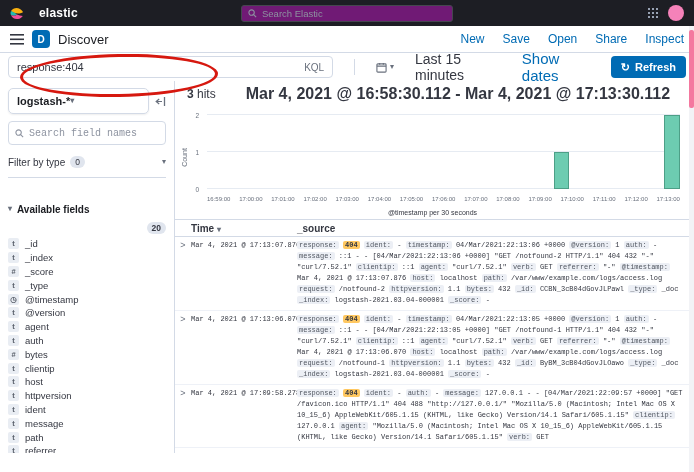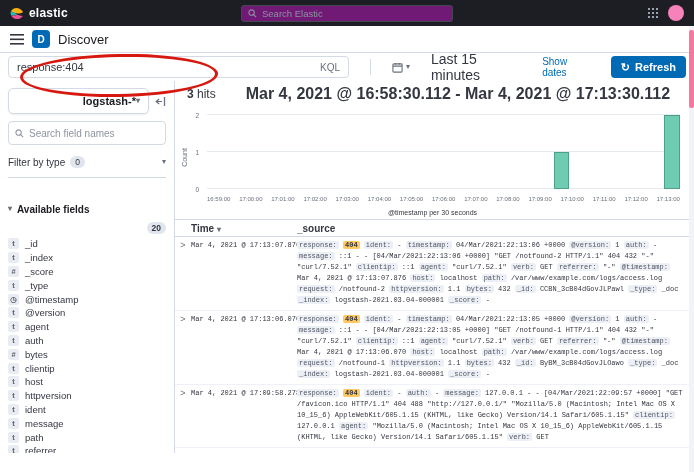--- a/index.html
+++ b/index.html
@@ -1,21 +1,21 @@
 <!DOCTYPE html>
 <html style="--primary: #006bb4; --bar-fill: #6dccb1; --bar-border: #4d9f87; --highlight: #ffc861; --annotation: #d6180f; --avatar: #f582b9; --scroll-thumb: #f4789f;"><head>
 <meta charset="utf-8">
 <style>
   * { margin:0; padding:0; box-sizing:border-box; }
   html,body { font-family:"Liberation Sans", sans-serif; background:#fff; }
   .app { position:relative; width:694px; height:472px; overflow:hidden; background:#fff; color:#343741; }
 
   
   .top-bar { position:relative; height:26px; background:#1d1e24; display:flex; align-items:center; padding:0 10px; }
-  .logo { display:flex; align-items:center; gap:5px; }
+  .logo { display:flex; align-items:center; gap:15px; }
   .logo-text { color:#fff; font-size:12px; font-weight:bold; letter-spacing:.2px; }
   .global-search { position:absolute; left:50%; transform:translateX(-50%); width:212px; height:17px;
     background:#701a75; border:1px solid #45474f; border-radius:3px; display:flex; align-items:center; gap:5px; padding:0 6px; }
   .global-search span { color:#8d93a0; font-size:9.5px; }
   .top-right { margin-left:auto; display:flex; align-items:center; gap:10px; }
   .avatar { width:16px; height:16px; border-radius:50%; background:var(--avatar); }
 
   
   .nav-bar { height:27px; border-bottom:1px solid #d3dae6; display:flex; align-items:center; padding:0 10px; gap:8px; background:#fff; }
   .app-badge { width:18px; height:18px; border-radius:4px; background:var(--primary); color:#fff; font-size:10px; font-weight:bold;
@@ -25,36 +25,36 @@
   .nav-link { color:var(--primary); font-size:12px; cursor:pointer; }
 
   
   .query-row { height:28px; display:flex; align-items:center; gap:21px; padding:0 8px; background:#fff; }
   .query-input { width:372px; height:22px; border:1px solid #d3dae6; border-radius:4px; display:flex; align-items:center; padding:0 8px; background:#fff; }
   .query-text { font-size:11px; color:#343741; flex:1; }
   .kql { font-size:10px; color:#69707d; }
   .vsep { width:1px; height:16px; background:#d3dae6; }
   .date-btn { display:flex; align-items:center; gap:3px; cursor:pointer; }
   .time-range { font-size:14px; color:#343741; }
-  .show-dates { margin-left:auto; font-size:10px; color:var(--primary); cursor:pointer; }
+  .show-dates { margin-left:auto; font-size:15px; color:var(--primary); cursor:pointer; }
   .refresh-btn { height:22px; border:none; border-radius:4px; background:var(--primary); color:#fff; font-size:11px; font-weight:bold;
     display:flex; align-items:center; gap:5px; padding:0 10px; font-family:"Liberation Sans",sans-serif; cursor:pointer; }
   .filter-row { height:19px; display:flex; align-items:center; padding:0 10px; border-bottom:1px solid #d3dae6; }
   .add-filter { font-size:10px; color:#69707d; cursor:pointer; }
 
   
   .body { display:flex; height:372px; }
 
   
   .sidebar { width:175px; border-right:1px solid #d3dae6; padding:7px 8px 0 8px; overflow:hidden; background:#fff; }
   .sidebar-top { display:flex; align-items:center; gap:6px; }
-  .index-btn { flex:1; height:26px; border:1px solid #d3dae6; border-radius:5px; display:flex; align-items:center; justify-content:flex-end;
+  .index-btn { flex:1; height:26px; border:1px solid #d3dae6; border-radius:5px; display:flex; align-items:center; justify-content:flex-start;
     padding:0 8px; font-size:11px; font-weight:bold; color:#1a1c21; box-shadow:0 1px 2px rgba(0,0,0,.07); cursor:pointer; }
   .field-search { margin-top:7px; height:24px; border:1px solid #d3dae6; border-radius:4px; display:flex; align-items:center; gap:5px; padding:0 6px; }
-  .field-search span { font-size:10px; color:#8d93a0; }
+  .field-search span { font-size:10px; color:#8d93a0;font-family:Liberation Mono, monospace; }
   .filter-type-row { margin-top:6px; height:22px; display:flex; align-items:center; gap:5px; font-size:10px; color:#343741; cursor:pointer; }
   .filter-type-row .chev { margin-left:auto; }
   .count-badge { background:#e0e5ee; border-radius:8px; font-size:8.5px; padding:1px 5px; color:#343741; }
   .fields-header { margin-top:4px; border-top:1px solid #d3dae6; padding-top:6px; display:flex; align-items:center; gap:5px;
     font-size:10px; font-weight:bold; color:#1a1c21; }
   .fields-header .count-badge { margin-left:auto;margin-top:38px; }
   .field-list { margin-top:3px; }
   .field-item { display:flex; align-items:center; gap:6px; height:13.8px; cursor:pointer; }
   .ficon { width:11px; height:11px; border-radius:2px; background:#e9edf3; color:#5a606b; font-size:7.5px; font-weight:bold;
     display:flex; align-items:center; justify-content:center; flex:none; }
@@ -146,20 +146,27 @@
   <div class="nav-bar">
     <svg width="14" height="11" viewBox="0 0 14 11">
       <g fill="#343741">
           <rect x="0" y="0" width="14" height="1.6"></rect>
           <rect x="0" y="4.5" width="14" height="1.6"></rect>
           <rect x="0" y="9" width="14" height="1.6"></rect>
         </g>
     </svg>
     <div class="app-badge">D</div>
     <span class="nav-title">Discover</span>
+    <div class="nav-actions" id="nav-actions">
+        <span class="nav-link">New</span>
+        <span class="nav-link">Save</span>
+        <span class="nav-link">Open</span>
+        <span class="nav-link">Share</span>
+        <span class="nav-link">Inspect</span>
+      </div>
   </div>
 
   <div class="query-row">
     <div class="query-input">
       <span class="query-text">response:404</span>
       <span class="kql">KQL</span>
     </div>
     <div class="vsep"></div>
     <div class="date-btn">
       <svg width="11" height="11" viewBox="0 0 12 12">

